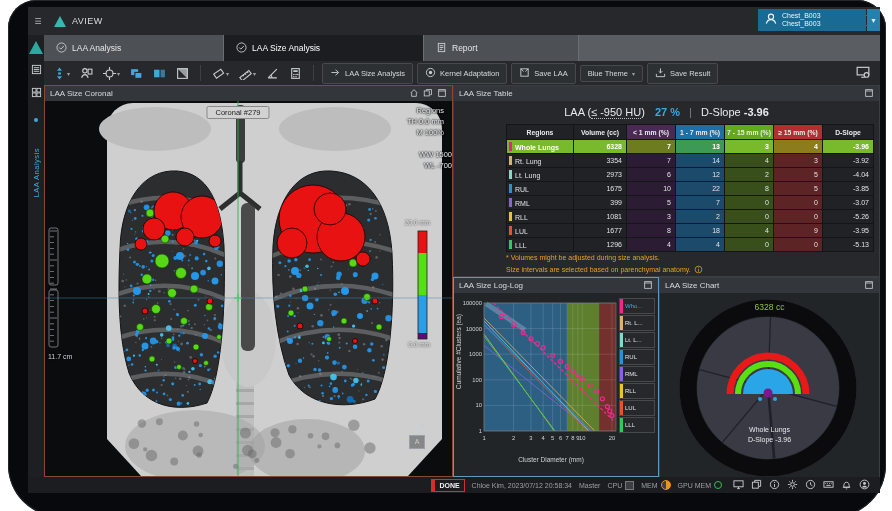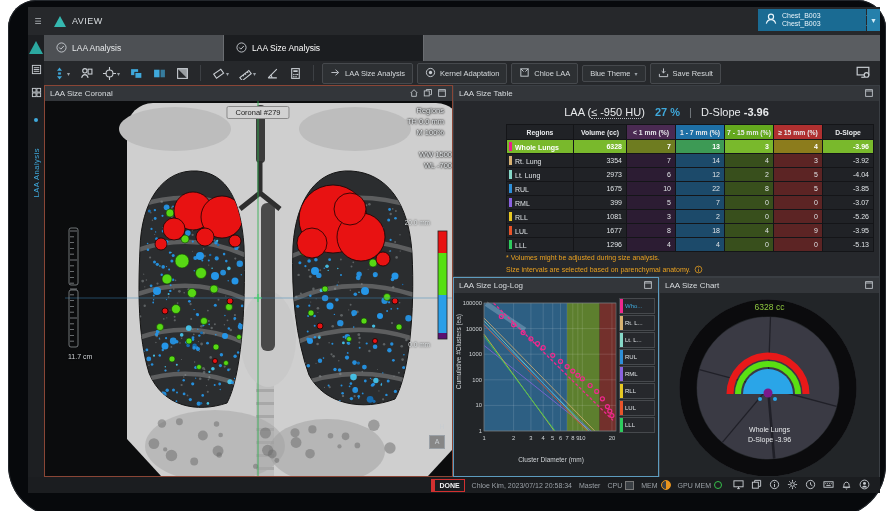--- a/index.html
+++ b/index.html
@@ -44,21 +44,21 @@
   
   .panel{position:absolute;background:#222528;border:1px solid #3a3e43;box-sizing:border-box;}
   .phead{height:15px;background:#33363a;display:flex;align-items:center;padding:0 5px;font-size:8px;color:#d8dcdf;}
   .phead .sp{flex:1;}
   .phead svg{margin-left:4px;}
   .p-coronal{left:16px;top:78px;width:409px;height:392px;border-color:#8a4636;background:#0b0c0d;}
   .p-table{left:425px;top:78px;width:427px;height:192px;background:#26282c;}
   .p-loglog{left:425px;top:270px;width:206px;height:200px;border-color:#5d9cbf;}
   .p-donut{left:631px;top:270px;width:221px;height:244px;}
   
-  .ct-wrap{position:absolute;left:0;top:15px;right:0;bottom:0;overflow:hidden;margin-left:20px;}
+  .ct-wrap{position:absolute;left:0;top:15px;right:0;bottom:0;overflow:hidden;}
   .slicechip{position:absolute;left:193px;top:5px;transform:translateX(-50%);background:#d2d2d2;color:#222;
              font-size:7.5px;padding:1px 8px;border:1px solid #8a8a8a;border-radius:2px;white-space:nowrap;}
   .ovl{position:absolute;text-align:right;color:#e6eaec;font-size:7.5px;line-height:11px;text-shadow:0 0 2px #000,0 0 2px #000;}
   .ovl.tr{right:8px;top:4px;}
   .ovl.ww{right:0;top:48px;}
   .cb-lab{position:absolute;color:#e0e4e6;font-size:6.5px;text-shadow:0 0 2px #000;}
   .ruler-lab{position:absolute;left:3px;top:252px;color:#cfd3d6;font-size:7px;text-shadow:0 0 2px #000;}
   .ori{position:absolute;color:#c8cdd1;font-size:7px;text-align:center;}
   .ori-a{border:1px solid #9aa0a6;background:rgba(0,0,0,.35);width:14px;height:12px;line-height:12px;}
   
@@ -122,20 +122,27 @@
               </svg></span>
             <span>LAA Analysis</span>
           </div>
           <div class="tab t1 active">
             <span><svg width="11" height="11" viewBox="0 0 12 12" stroke-width="1">
                 <circle cx="6" cy="6" r="5" fill="none" stroke="#c9ced3"></circle>
                 <path d="M3.5 6l1.8 1.8L8.6 4.3" fill="none" stroke="#c9ced3"></path>
               </svg></span>
             <span>LAA Size Analysis</span>
           </div>
+          <div class="tab t2">
+            <span><svg width="11" height="11" viewBox="0 0 12 12" stroke-width="1">
+                <rect x="2.5" y="1.5" width="7" height="9" fill="none" stroke="#c9ced3"></rect>
+                <path d="M4 4h4M4 6h4M4 8h3" stroke="#c9ced3"></path>
+              </svg></span>
+            <span>Report</span>
+          </div>
         </div>
       <div class="patientchip">
         <span class="pp" id="patient-icon"><svg width="14" height="14" viewBox="0 0 12 12" stroke-width="1">
               <circle cx="6" cy="4" r="2.2" fill="none" stroke="#eaf5fb"></circle>
               <path d="M2 10c.6-2.4 2.2-3.4 4-3.4S9.4 7.6 10 10" fill="none" stroke="#eaf5fb"></path>
             </svg></span>
         <span class="lines">
           <div>Chest_B003</div>
           <div>Chest_B003</div>
         </span>
@@ -222,21 +229,21 @@
                 <circle cx="6" cy="6" r="4.5" fill="none" stroke="#c9ced3"></circle>
                 <circle cx="6" cy="6" r="1.8" fill="#c9ced3"></circle>
               </svg></span>
             <span>Kernel Adaptation</span>
           </span>
           <span class="tb-btn">
             <span><svg width="11" height="11" viewBox="0 0 12 12" stroke-width="1">
                 <rect x="2" y="2" width="8" height="8" fill="none" stroke="#c9ced3"></rect>
                 <path d="M2 2l3 3M10 2L7 5" stroke="#c9ced3"></path>
               </svg></span>
-            <span>Chloe LAA</span>
+            <span>Save LAA</span>
           </span>
           <span class="tb-btn">
             <span>Blue Theme</span>
             <span class="tb-caret">▾</span>
           </span>
           <span class="tb-btn">
             <span><svg width="11" height="11" viewBox="0 0 12 12" stroke-width="1">
                 <path d="M6 1.5v5M4 4.5l2 2 2-2" fill="none" stroke="#c9ced3"></path>
                 <path d="M1.5 7.5v3h9v-3" fill="none" stroke="#c9ced3"></path>
               </svg></span>

